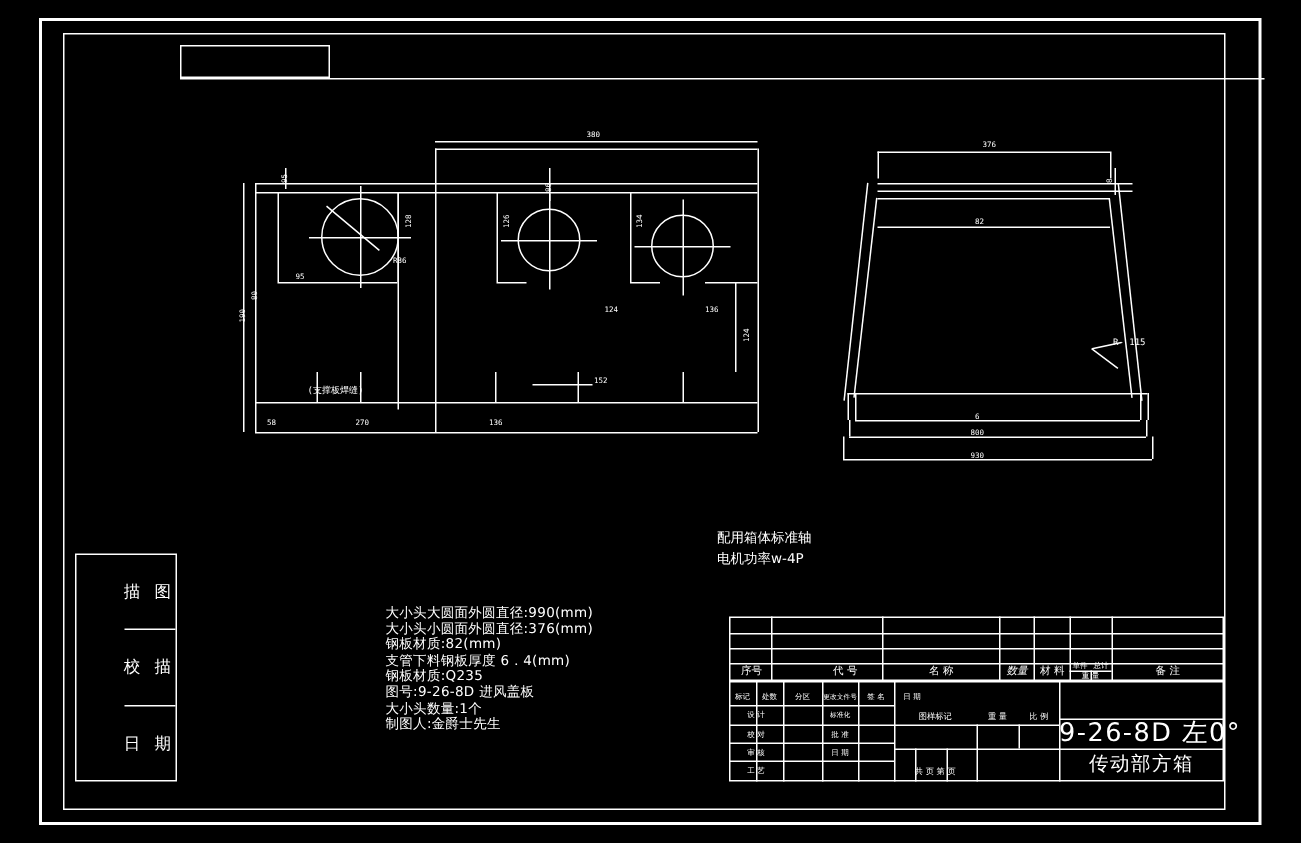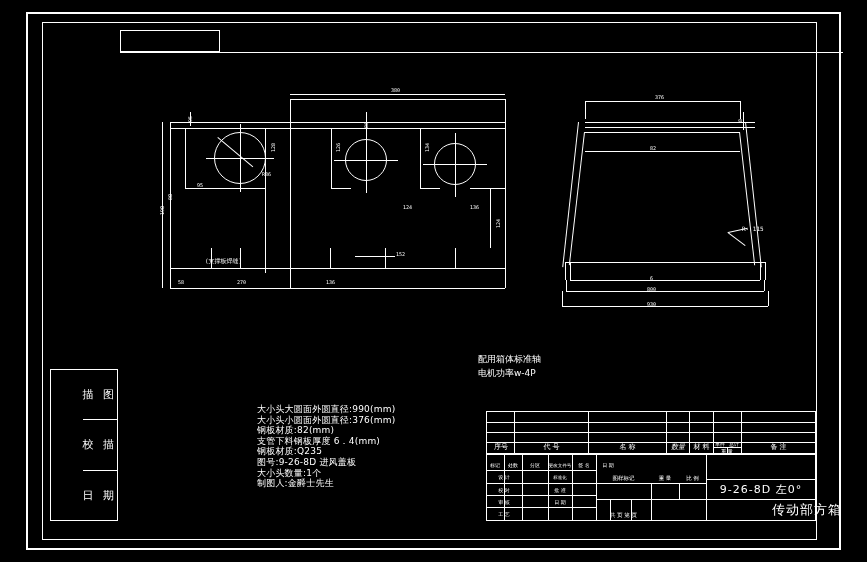--- a/index.html
+++ b/index.html
@@ -74,22 +74,22 @@
   .tb{
     position:absolute;left:486px;top:411px;width:330px;height:110px;
     box-sizing:border-box;
   }
   .tb .box{position:absolute;border:1px solid #fff;box-sizing:border-box;}
   .tb .cl{position:absolute;background:#fff;}
   .tb .txt{
     position:absolute;font-size:7px;line-height:7px;white-space:nowrap;
     text-align:center;
   }
-  .tb .txt.big{font-size:13px;line-height:13px;padding-left:46px;}
-  .tb .txt.med{font-size:11px;line-height:11px;letter-spacing:1px;}
+  .tb .txt.big{font-size:13px;line-height:13px;}
+  .tb .txt.med{font-size:17px;line-height:11px;letter-spacing:1px;}
 </style>
 </head>
 <body>
 
 <div class="canvas">
 
   <div class="outer-border"></div>
   <div class="inner-border"></div>
   <div class="topbox"></div>
   <div class="topbox-line"></div>
@@ -248,21 +248,21 @@
     <div class="cl" style="left:28px;top:0;width:1px;height:43px;"></div>
     <div class="cl" style="left:102px;top:0;width:1px;height:43px;"></div>
     <div class="cl" style="left:180px;top:0;width:1px;height:43px;"></div>
     <div class="cl" style="left:203px;top:0;width:1px;height:43px;"></div>
     <div class="cl" style="left:227px;top:0;width:1px;height:43px;"></div>
     <div class="cl" style="left:255px;top:0;width:1px;height:43px;"></div>
     <div class="cl" style="left:227px;top:36px;width:28px;height:1px;"></div>
     <div class="cl" style="left:241px;top:36px;width:1px;height:7px;"></div>
 
     <div class="txt" style="left:2px;top:33px;width:26px;">序号</div>
-    <div class="txt" style="left:29px;top:33px;width:73px;">代  号</div>
+    <div class="txt" style="left:41px;top:33px;width:73px;">代  号</div>
     <div class="txt" style="left:103px;top:33px;width:77px;">名  称</div>
     <div class="txt" style="left:181px;top:33px;width:22px;font-style:italic;">数量</div>
     <div class="txt" style="left:204px;top:33px;width:23px;">材 料</div>
     <div class="txt" style="left:227px;top:30px;width:14px;font-size:5px;">单件</div>
     <div class="txt" style="left:241px;top:30px;width:14px;font-size:5px;">总计</div>
     <div class="txt" style="left:227px;top:37px;width:28px;font-size:5px;">重 量</div>
     <div class="txt" style="left:256px;top:33px;width:73px;">备 注</div>
 
     <div class="box" style="left:0;top:43px;width:330px;height:67px;"></div>
 

